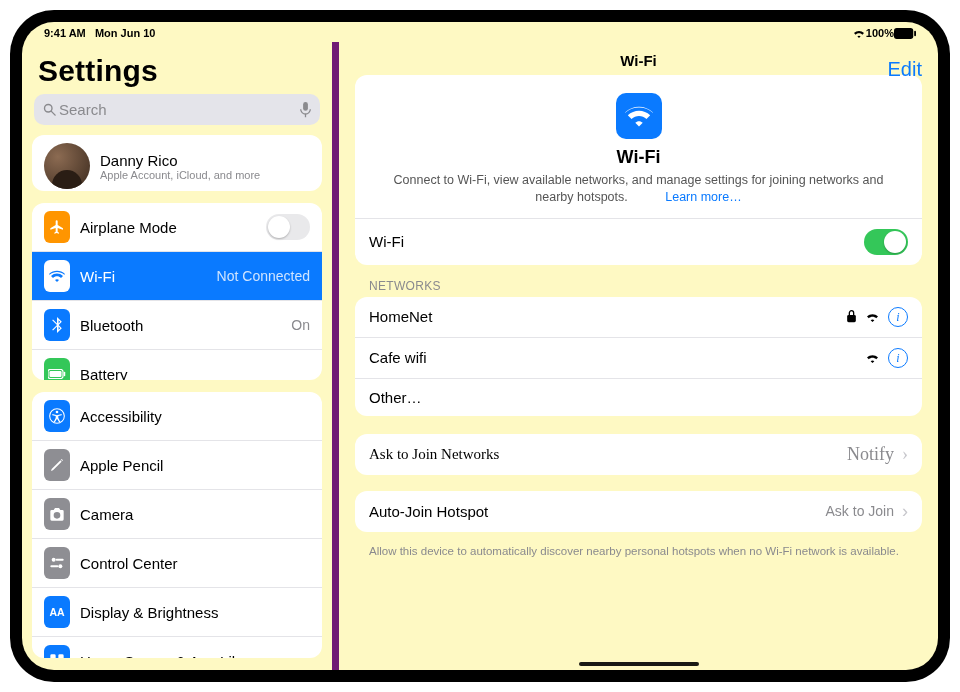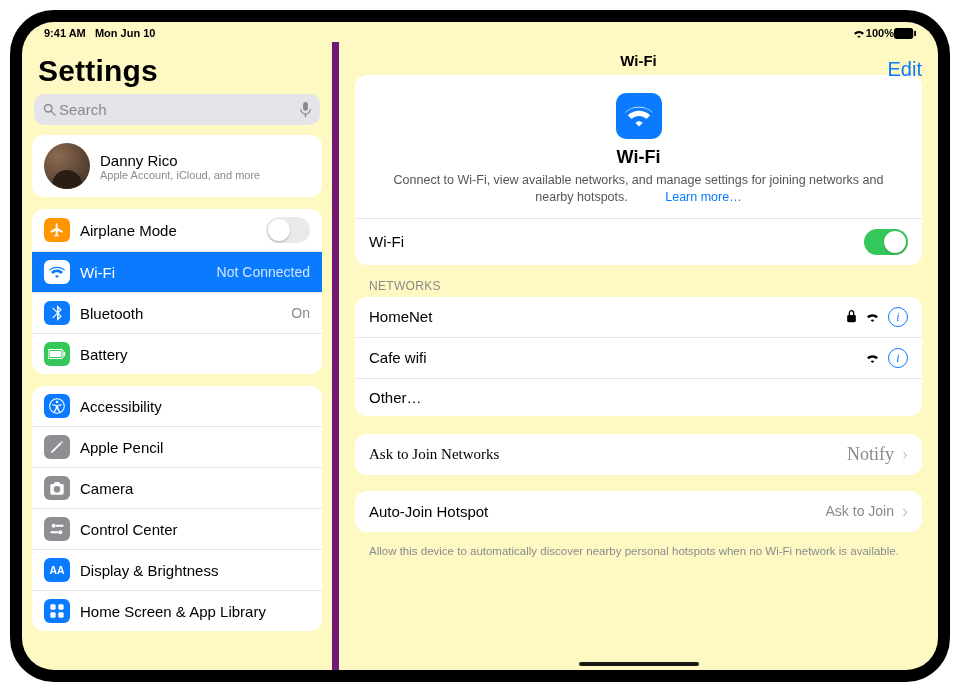--- a/index.html
+++ b/index.html
@@ -88,21 +88,21 @@
   .row {
     display:flex;
     align-items:center;
     padding:8px 12px;
     border-top:1px solid #e4e4e8;
     min-height:40px;
     font-size:15px;
   }
   .card .row:first-child { border-top:none; }
   .row .icon {
-    width:26px; height:24px;
+    width:26px; height:32px;
     border-radius:6px;
     margin-right:10px;
     display:flex;
     align-items:center;
     justify-content:center;
     flex:none;
     color:#fff;
   }
   .row .label { flex:1; color:#000; }
   .row .value { color:#8a8a8e; font-size:14px; }

